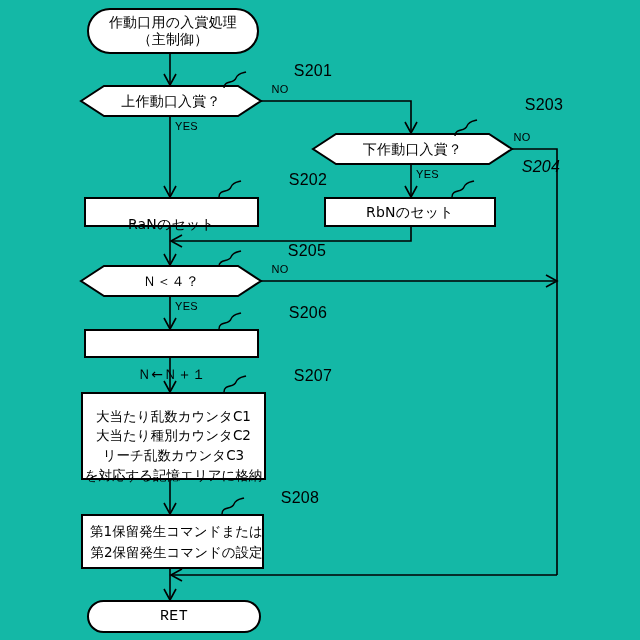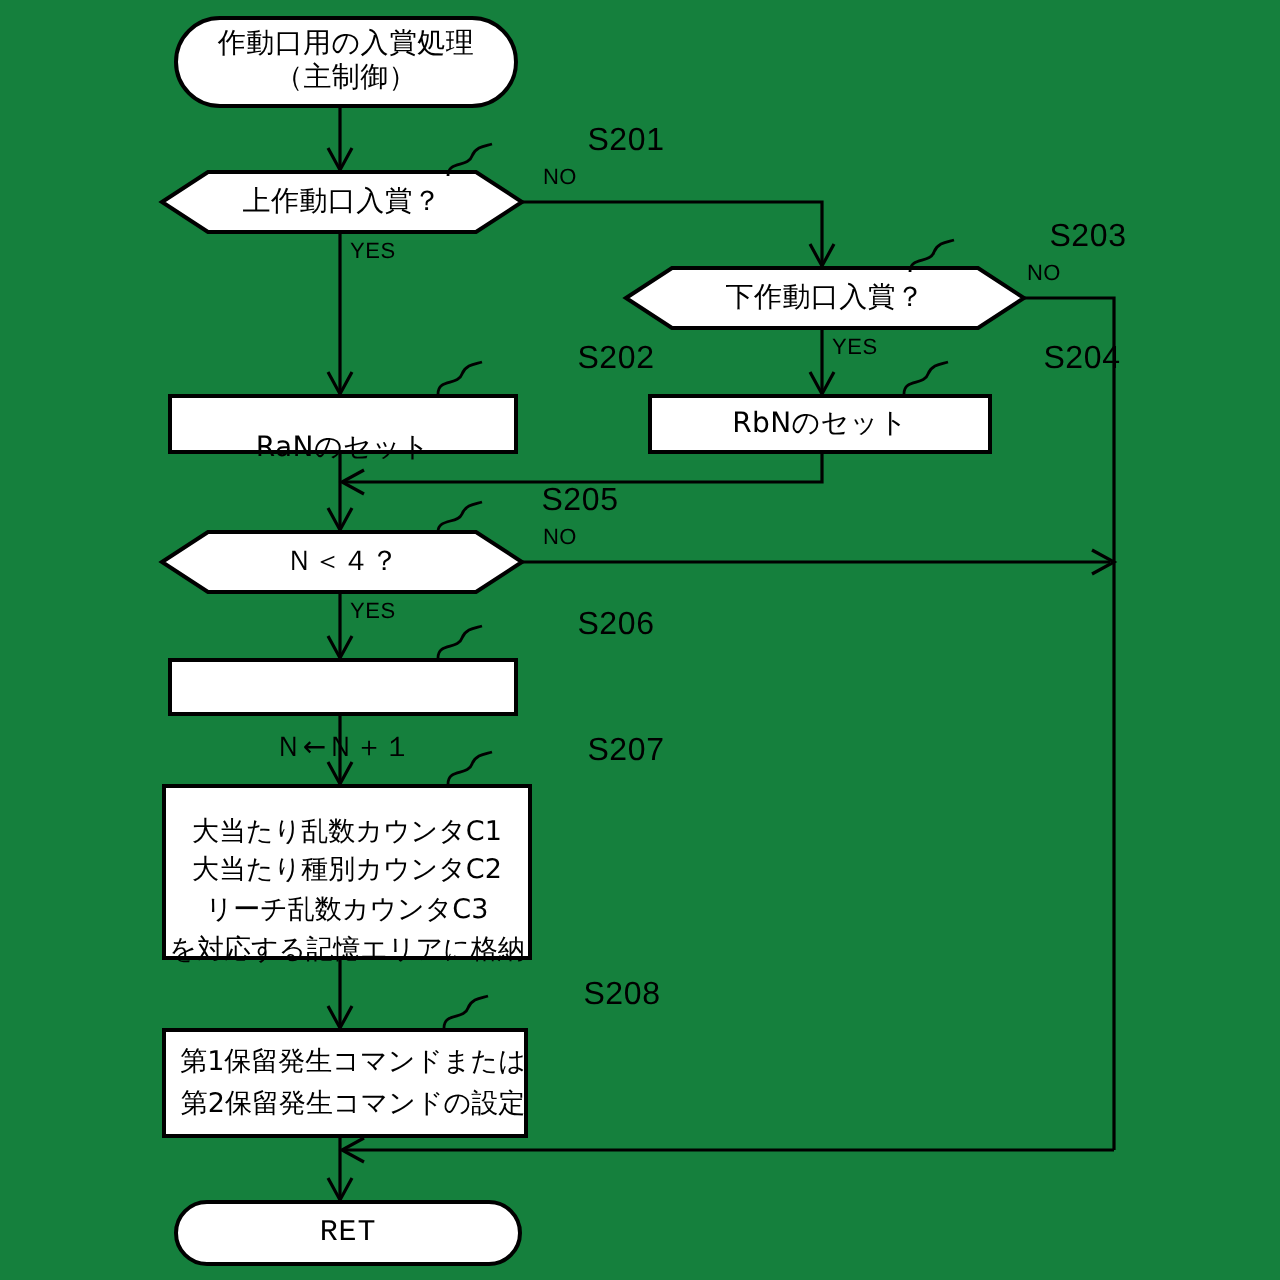--- a/index.html
+++ b/index.html
@@ -7,21 +7,21 @@
     padding: 0;
     background: #ffffff;
   }
   body {
     font-family: "DejaVu Sans", "Liberation Sans", sans-serif;
   }
   #canvas {
     position: relative;
     width: 640px;
     height: 640px;
-    background: #15803d;
+    background: #14b8a6;
     overflow: hidden;
   }
   #flow-svg {
     position: absolute;
     left: 0;
     top: 0;
     width: 640px;
     height: 640px;
   }
   .shape-stroke {
@@ -174,52 +174,52 @@
   <div class="txt branch-label" style="left:175px; top:120px; width:42px; text-align:left;">YES</div>
 
   <div class="txt jp box-text" style="left:85px; top:198px; width:173px; height:28px;margin-top:12px;">
     <span>RaNのセット</span>
   </div>
   <div class="txt step-label" style="left:235px; top:171px; width:60px;">S202</div>
 
   <div class="txt jp box-text" style="left:313px; top:134px; width:199px; height:30px;">
     <span>下作動口入賞？</span>
   </div>
-  <div class="txt step-label" style="left:471px; top:110px; width:60px;">S203</div>
+  <div class="txt step-label" style="left:471px; top:96px; width:60px;">S203</div>
   <div class="txt branch-label" style="left:505px; top:131px; width:34px;">NO</div>
   <div class="txt branch-label" style="left:416px; top:168px; width:42px; text-align:left;">YES</div>
 
   <div class="txt jp box-text" style="left:325px; top:198px; width:170px; height:28px;">
     <span>RbNのセット</span>
   </div>
-  <div class="txt step-label" style="left:468px; top:171px; width:60px;">S204</div>
+  <div class="txt step-label" style="left:468px; top:158px; width:60px;font-style:italic;">S204</div>
 
   <div class="txt jp box-text" style="left:81px; top:266px; width:180px; height:30px;">
     <span>Ｎ＜４？</span>
   </div>
-  <div class="txt step-label" style="left:217px; top:242px; width:60px;">S205</div>
+  <div class="txt step-label" style="left:234px; top:242px; width:60px;">S205</div>
   <div class="txt branch-label" style="left:263px; top:263px; width:34px;">NO</div>
   <div class="txt branch-label" style="left:175px; top:300px; width:42px; text-align:left;">YES</div>
 
   <div class="txt jp box-text" style="left:85px; top:330px; width:173px; height:27px;margin-top:31px;">
     <span>Ｎ←Ｎ＋１</span>
   </div>
   <div class="txt step-label" style="left:235px; top:304px; width:60px;">S206</div>
 
   <div class="txt jp-sm box-text" style="left:82px; top:393px; width:183px; height:106px; line-height:1.45;">
     <span>大当たり乱数カウンタC1</span>
     <span>大当たり種別カウンタC2</span>
     <span>リーチ乱数カウンタC3</span>
     <span>を対応する記憶エリアに格納</span>
   </div>
   <div class="txt step-label" style="left:240px; top:367px; width:60px;">S207</div>
 
   <div class="txt jp-sm box-text" style="left:82px; top:515px; width:189px; height:53px; line-height:1.55;">
     <span>第1保留発生コマンドまたは</span>
     <span>第2保留発生コマンドの設定</span>
   </div>
-  <div class="txt step-label" style="left:238px; top:489px; width:60px;">S208</div>
+  <div class="txt step-label" style="left:227px; top:489px; width:60px;">S208</div>
 
   <div class="txt lat box-text" style="left:88px; top:601px; width:172px; height:31px;">
     <span>RET</span>
   </div>
 
 </div>
 
 </body></html>

